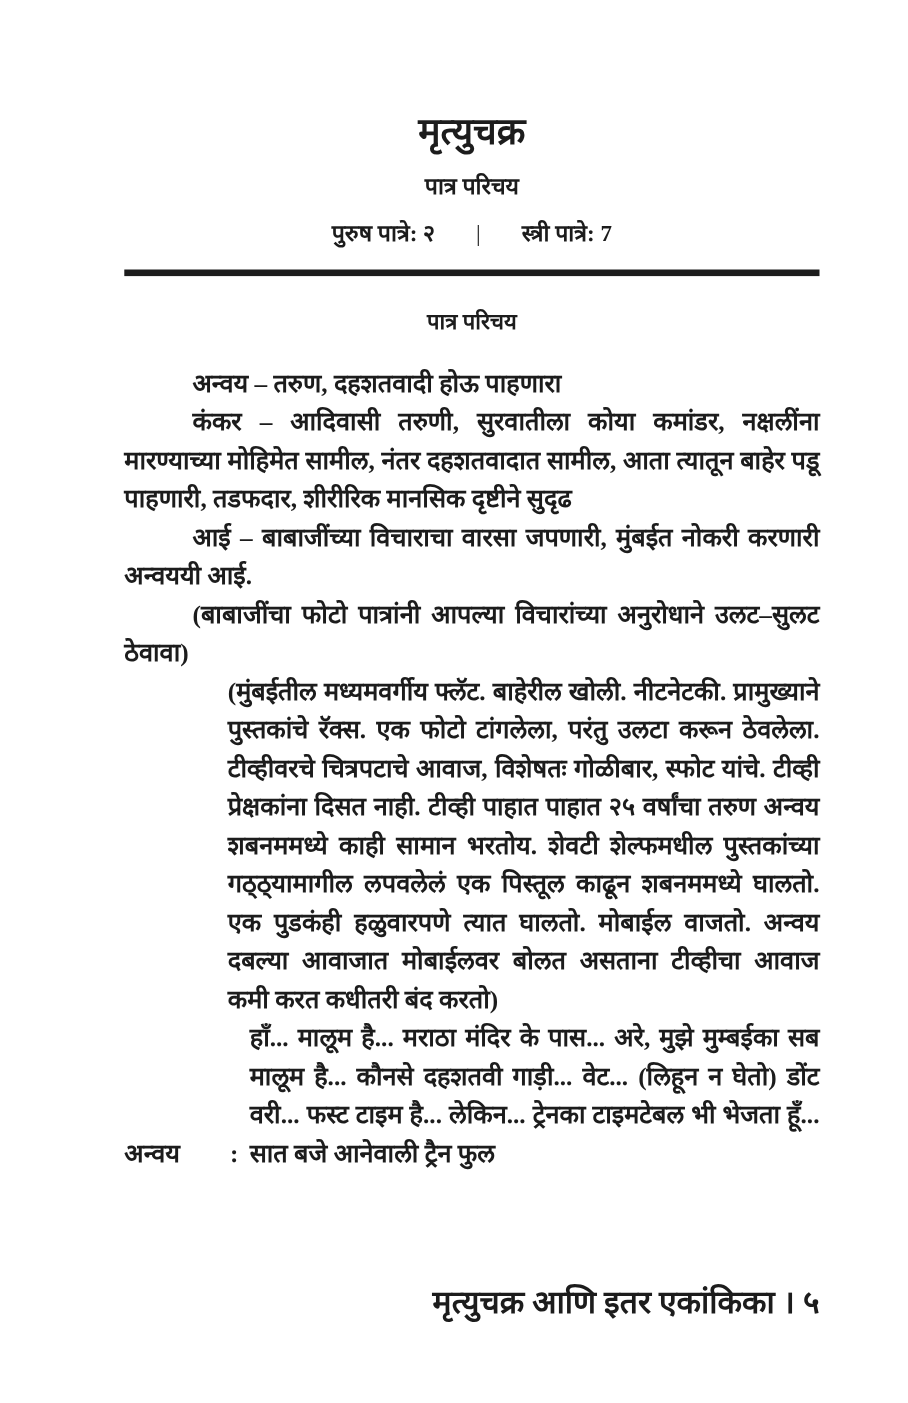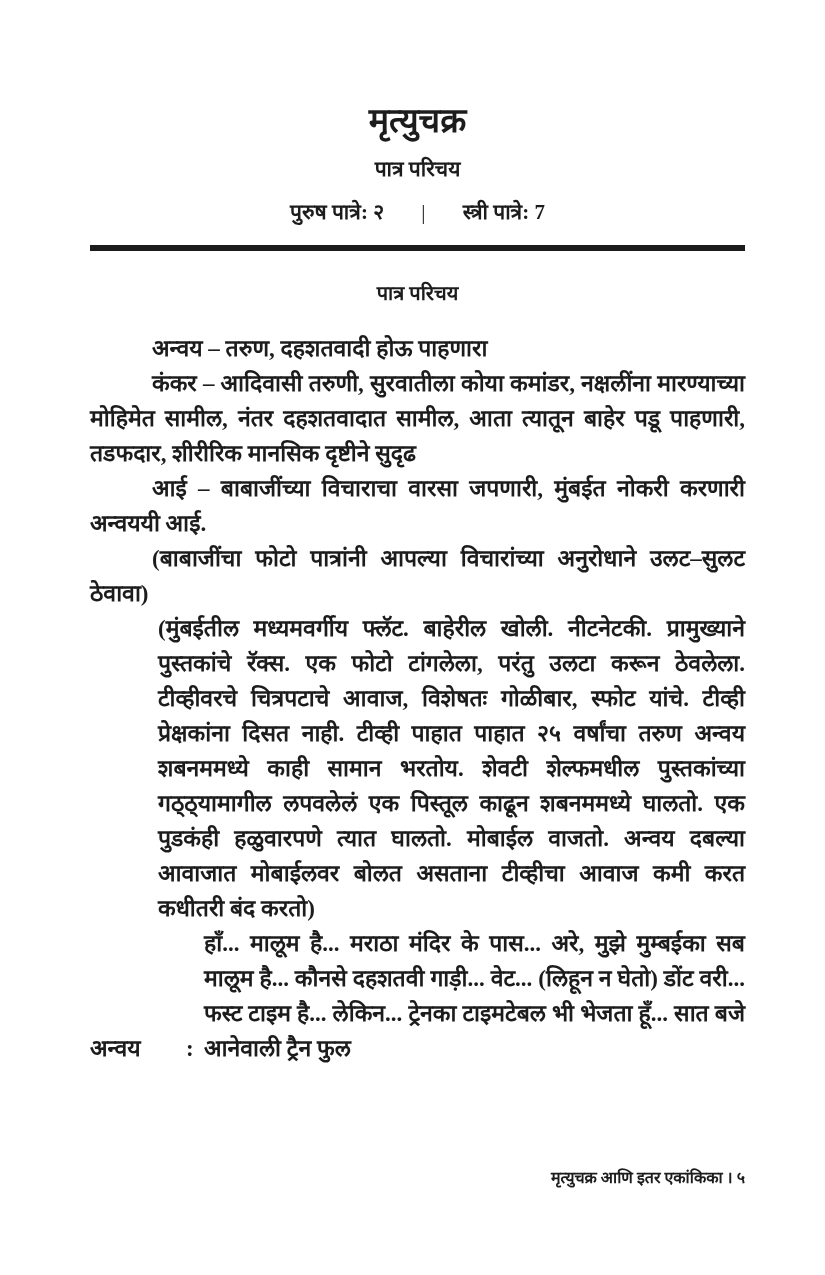--- a/index.html
+++ b/index.html
@@ -9,21 +9,21 @@
   }
   .page {
     position: relative;
     width: 825px;
     height: 1275px;
     margin: 0 auto;
     background: #ffffff;
     color: #1c1c1c;
     font-family: "Liberation Serif", "DejaVu Serif", serif;
     box-sizing: border-box;
-    padding: 100px 80px 0 90px;
+    padding: 100px 80px 0 113px;
     overflow: hidden;
   }
   
   .header {
     text-align: center;
   }
   .title {
     font-size: 34px;
     font-weight: bold;
     line-height: 1.25;
@@ -65,21 +65,21 @@
     font-size: 23px;
     line-height: 35px;
     font-weight: bold;
   }
   .char-para {
     margin: 0;
     text-indent: 62px;
     text-align: justify;
   }
   .stage-direction {
-    margin: 0 0 0 68px;
+    margin: 0 0 0 94px;
     text-align: justify;
   }
   .dialogue-row {
     display: flex;
     align-items: flex-end;
   }
   .dialogue-speaker {
     flex: 0 0 96px;
   }
   .dialogue-sep {
@@ -88,21 +88,21 @@
   .dialogue-text {
     flex: 1 1 auto;
     text-align: justify;
     margin: 0;
   }
   
   .footer {
     position: absolute;
     right: 80px;
     top: 1168px;
-    font-size: 16px;
+    font-size: 29px;
     font-weight: bold;
     line-height: 1.2;
   }
 </style>
 </head>
 <body>
 
 <div class="page">
 
   <div class="header">

